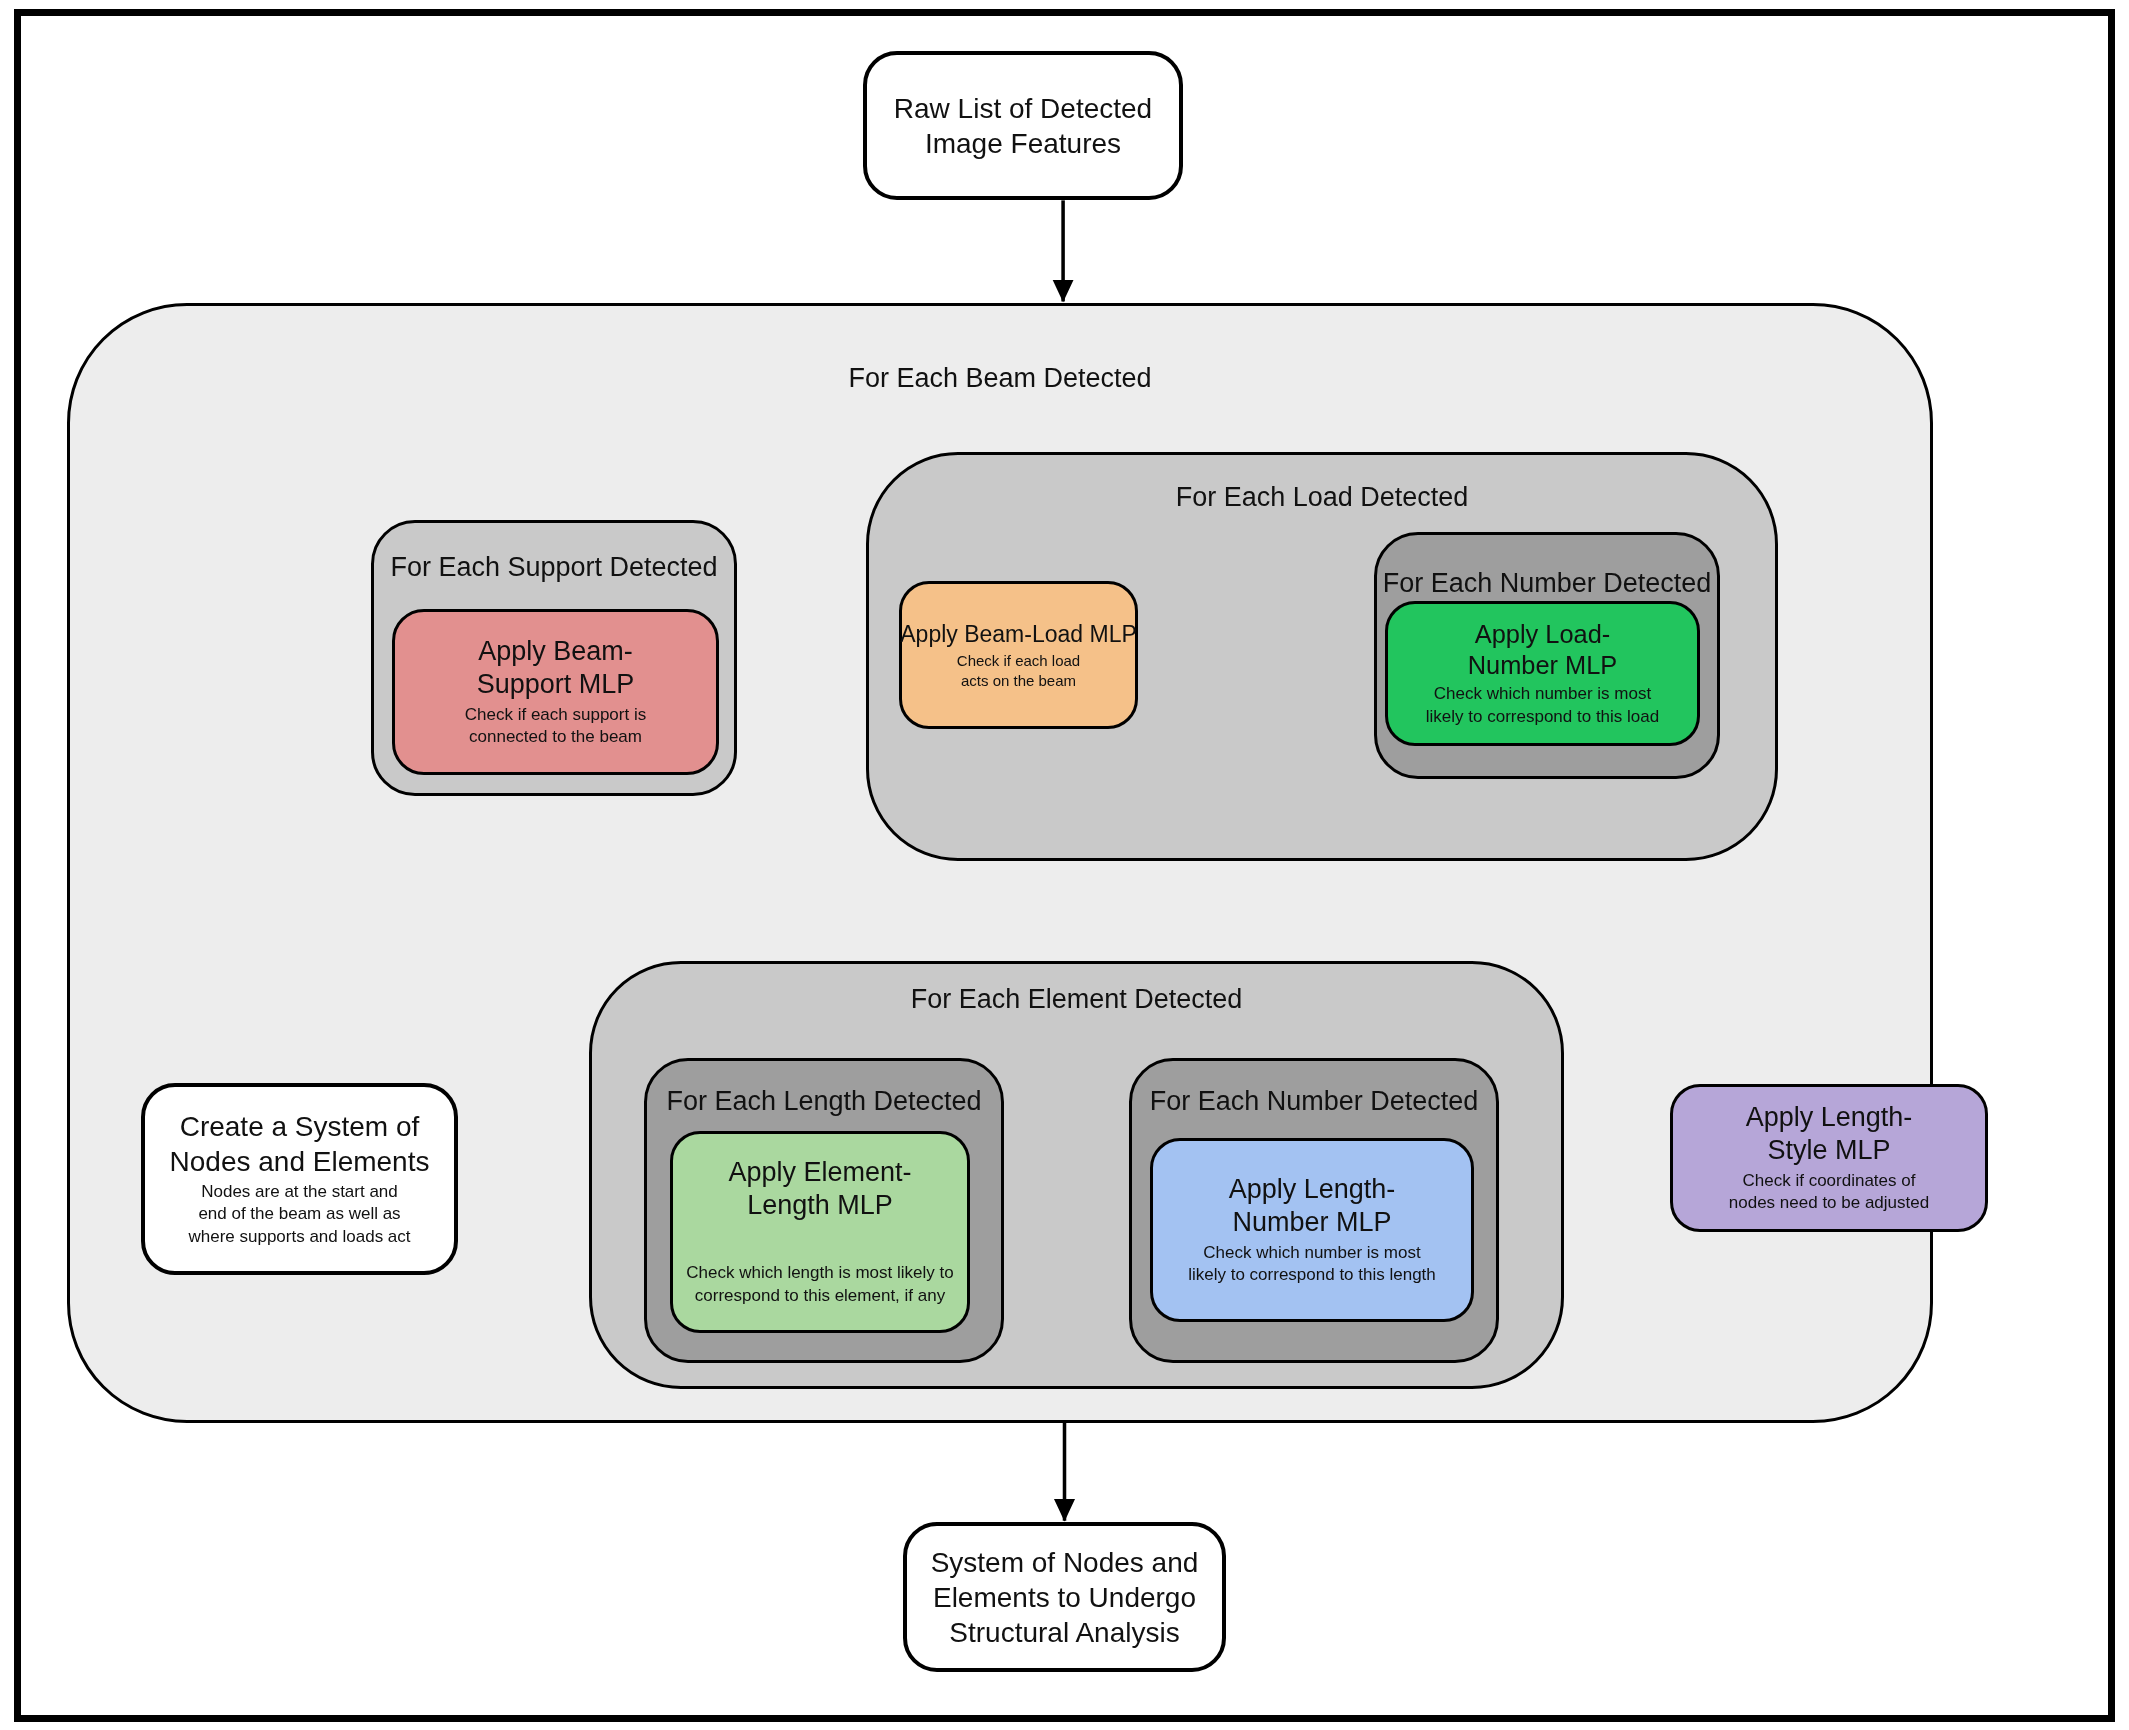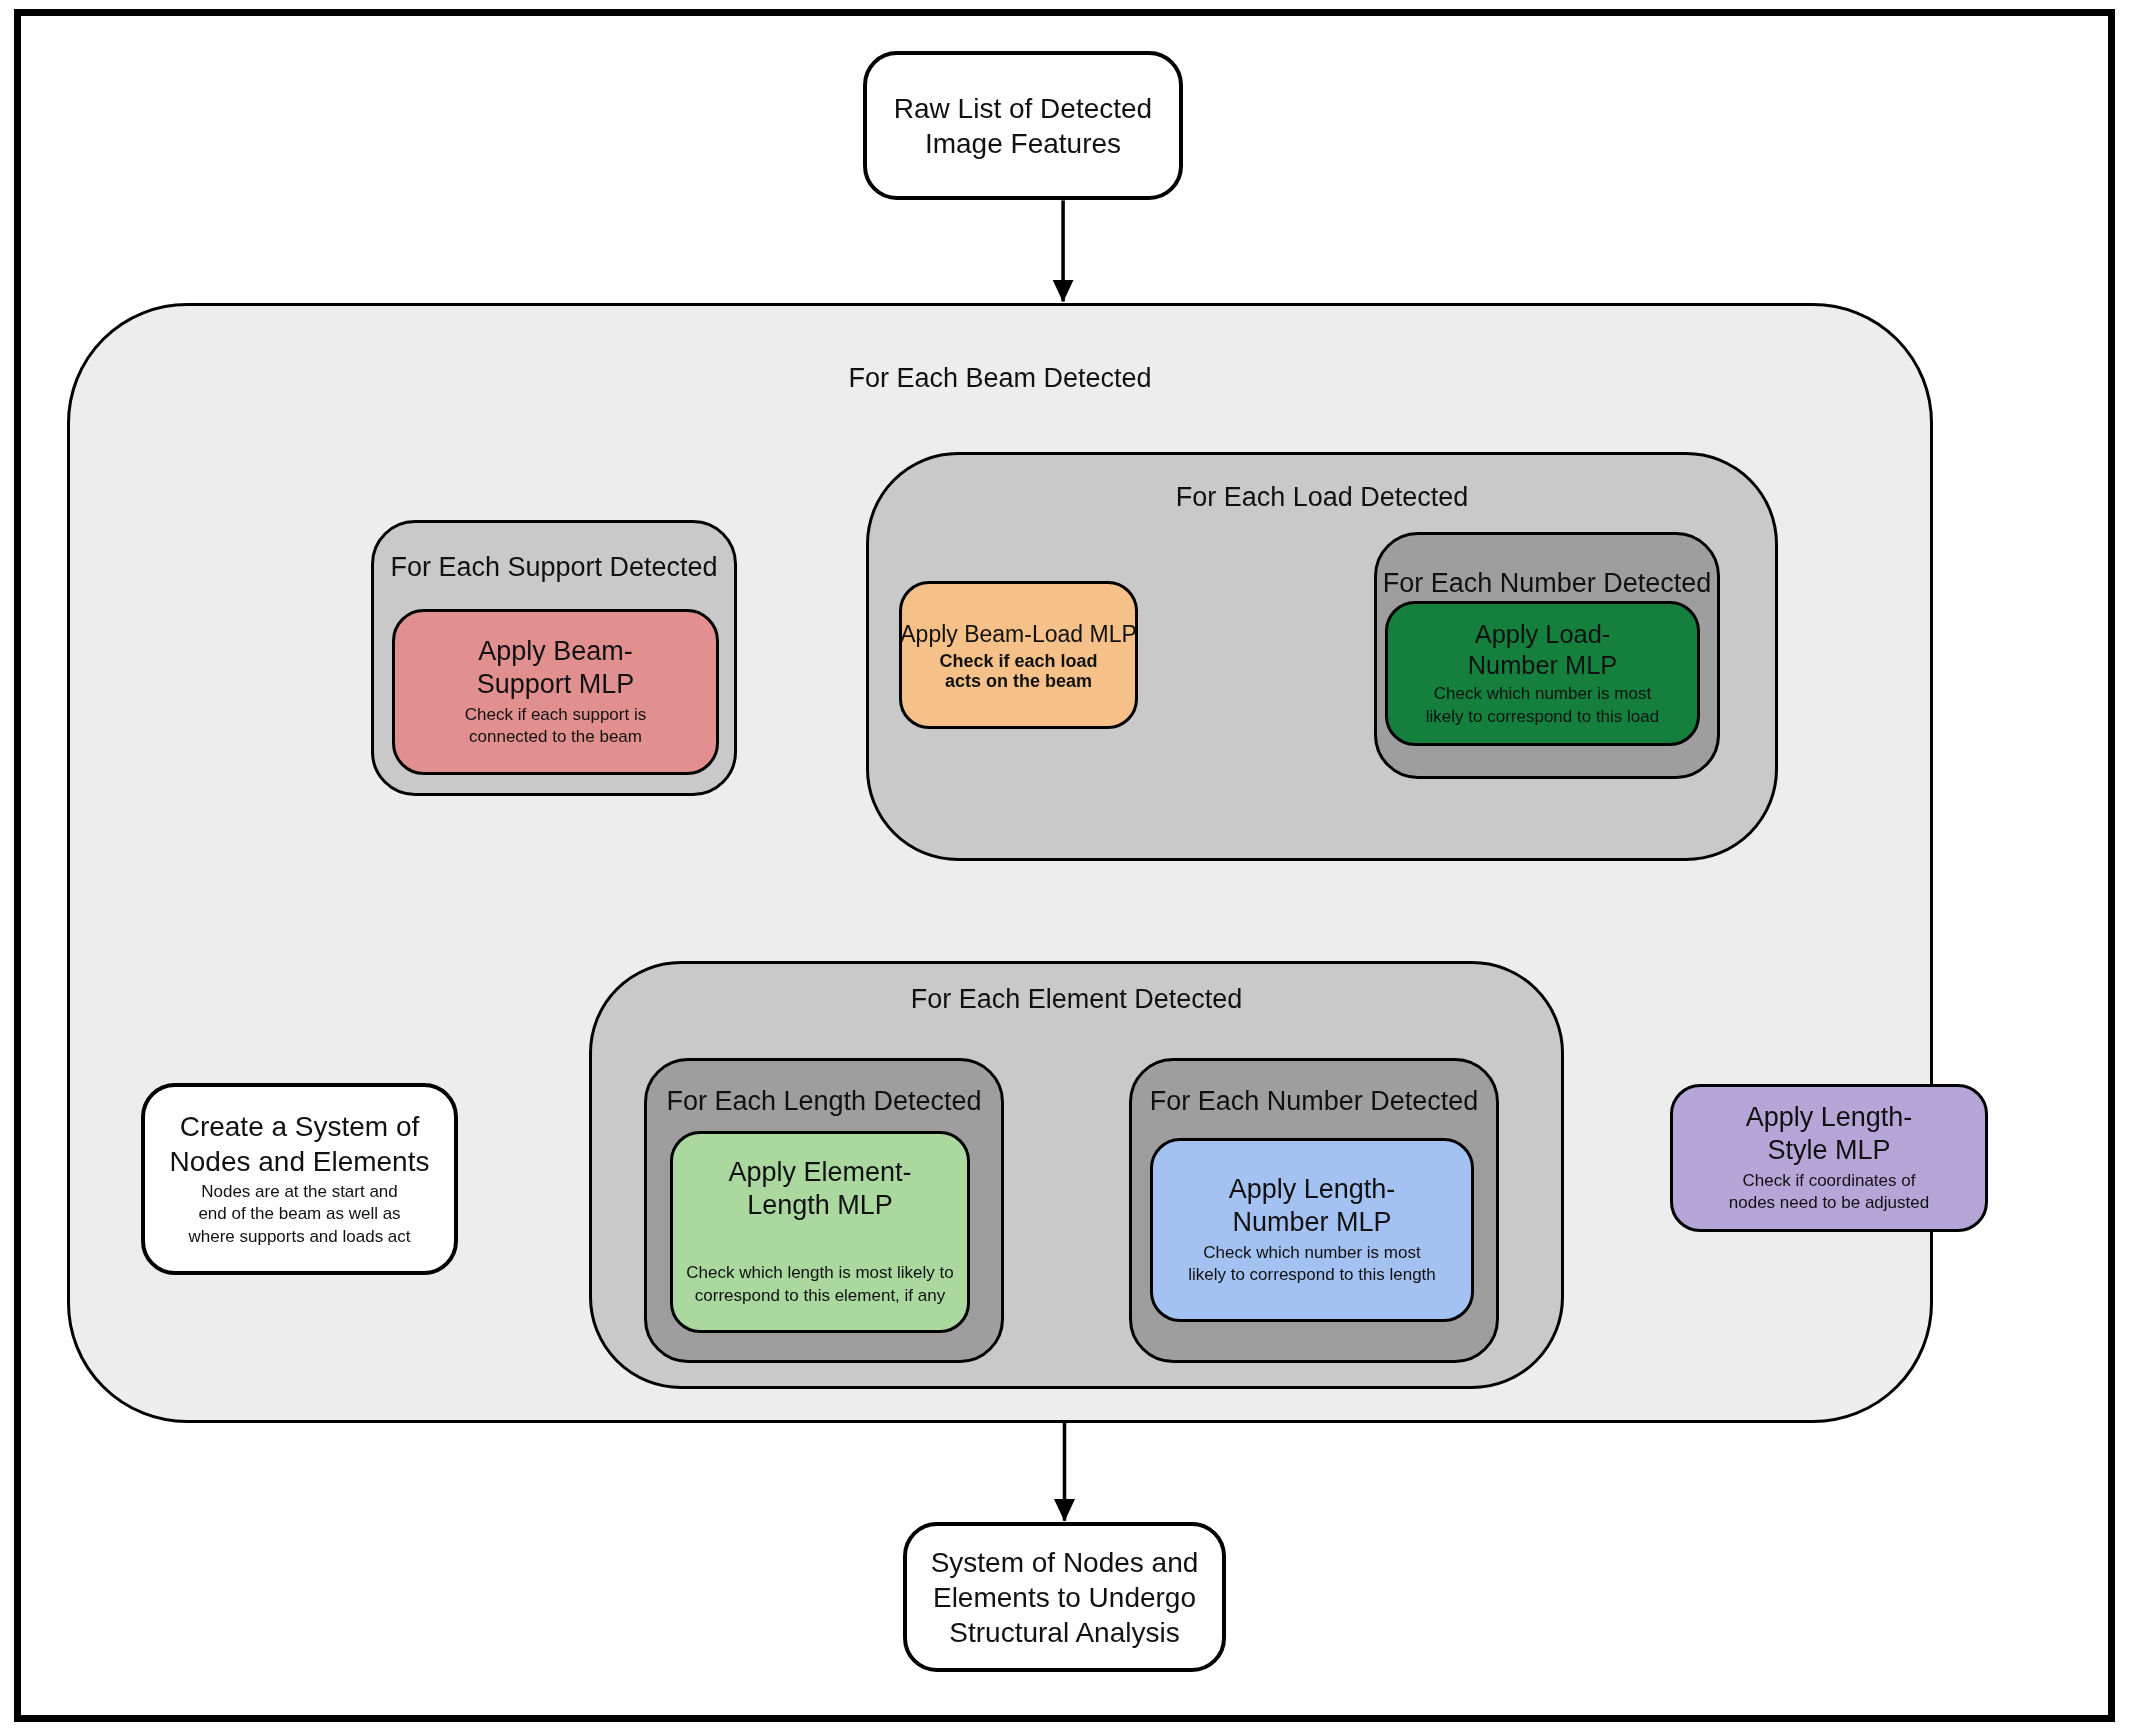--- a/index.html
+++ b/index.html
@@ -59,27 +59,27 @@
   <div class="box mlp" style="left: 392px; top: 609px; width: 327px; height: 166px; border-radius: 32px; background: rgb(226, 144, 143);">
     <div class="mlp-title" style="max-width:269px;">Apply Beam-Support MLP</div>
     <div class="mlp-sub" style="max-width:233px;">Check if each support is connected to the beam</div>
   </div>
 
   <div class="box loop" style="left: 866px; top: 452px; width: 912px; height: 409px; border-radius: 92px; background: rgb(201, 201, 201);">
     <div class="loop-label" style="top:25.4px;">For Each Load Detected</div>
   </div>
   <div class="box mlp" style="left: 899px; top: 581px; width: 239px; height: 148px; padding: 0px 5.7px; background: rgb(245, 193, 137);">
     <div class="mlp-title" style="font-size:23px;line-height:30px;white-space:nowrap;">Apply Beam-Load MLP</div>
-    <div class="mlp-sub" style="font-size:18px;line-height:20px;max-width:225px;font-weight:bold;">Check if each load acts on the beam</div>
+    <div class="mlp-sub" style="font-size:15px;line-height:20px;max-width:225px;">Check if each load acts on the beam</div>
   </div>
 
   <div class="box loop" style="left: 1374px; top: 532px; width: 346px; height: 247px; border-radius: 44px; background: rgb(158, 158, 158);">
     <div class="loop-label" style="top:31px;">For Each Number Detected</div>
   </div>
-  <div class="box mlp" style="left: 1385px; top: 601px; width: 315px; height: 145px; background: #15803d;">
+  <div class="box mlp" style="left: 1385px; top: 601px; width: 315px; height: 145px; background: #22c55e;">
     <div class="mlp-title" style="font-size:25.4px;line-height:31px;max-width:262px;">Apply Load-Number MLP</div>
     <div class="mlp-sub" style="max-width:279px;">Check which number is most likely to correspond to this load</div>
   </div>
 
   <div class="box rnode" style="left:141px;top:1083px;width:317px;height:192px;flex-direction:column;gap:1.4px;">
     <div class="create-title">Create a System of Nodes and Elements</div>
     <div class="create-sub">Nodes are at the start and end of the beam as well as where supports and loads act</div>
   </div>
 
   <div class="box loop" style="left: 589px; top: 961px; width: 975px; height: 428px; border-radius: 92px; background: rgb(201, 201, 201);">

